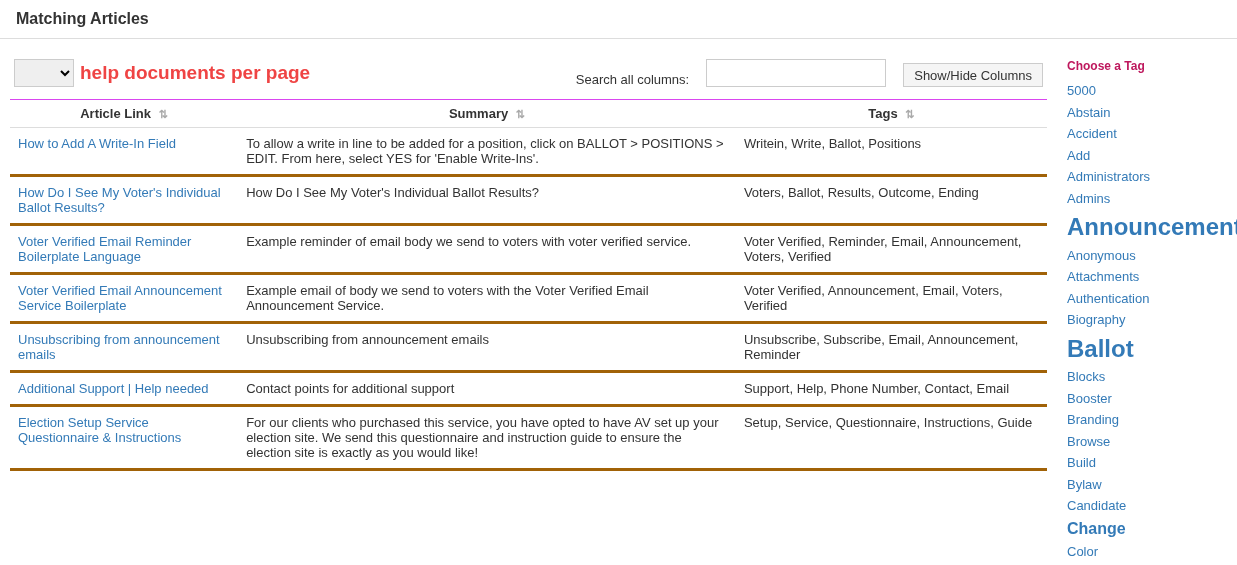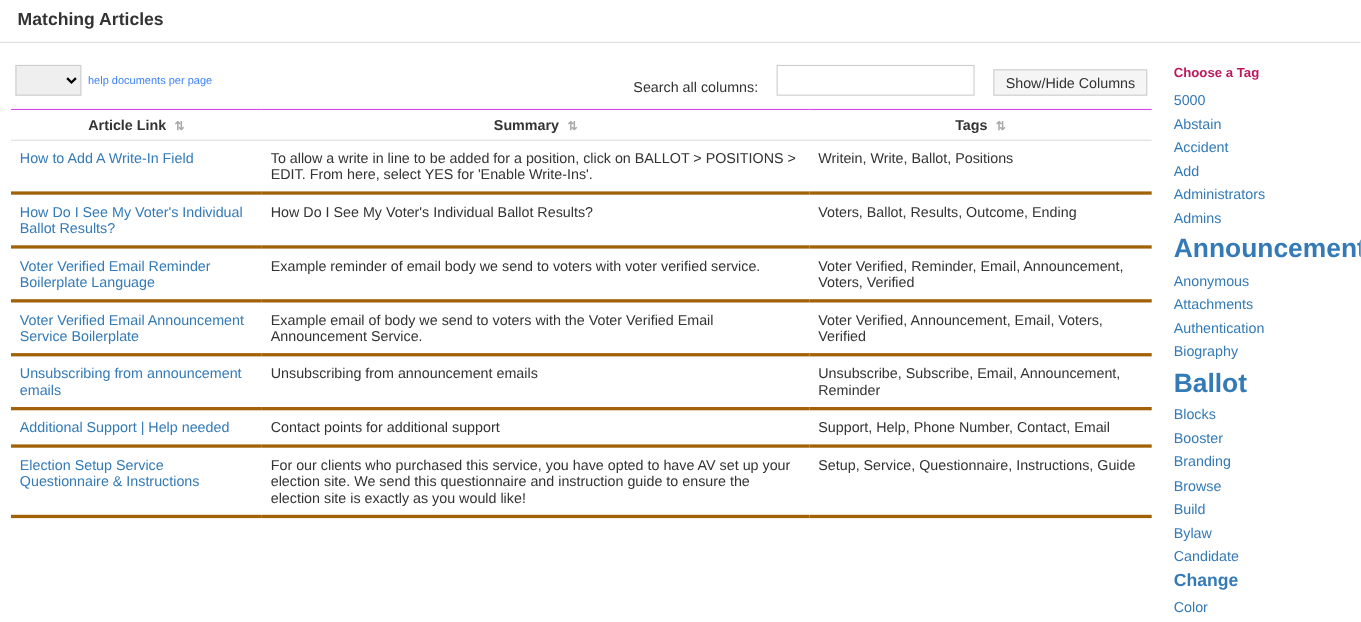--- a/index.html
+++ b/index.html
@@ -8,21 +8,21 @@
     .page-container { display: flex; padding: 10px 0; }
 
     .main-content { flex: 1; padding: 0 10px; min-width: 0; }
     .sidebar { width: 180px; padding: 0 10px; flex-shrink: 0; }
 
     h2.page-title { font-size: 16px; font-weight: bold; color: #333; padding: 10px 10px 10px 16px; border-bottom: 1px solid #ddd; margin-bottom: 10px; }
 
     .controls-bar { display: flex; align-items: center; margin-bottom: 12px; padding: 0 4px; }
     .per-page-group { display: flex; align-items: center; gap: 6px; }
     .per-page-select { border: 1px solid #ccc; padding: 13px 4px; font-size: 13px; height: 28px; width: 60px; text-align: right; }
-    .per-page-label { font-size: 10px; color: #3b82f6; }
+    .per-page-label { font-size: 19px; color: #ef4444; font-weight: bold; }
     .search-group { margin-left: auto; display: flex; align-items: flex-end; gap: 17px; }
     .search-label { font-size: 13px; color: #333; }
     .search-input { border: 1px solid #ccc; padding: 3px 6px; font-size: 13px; height: 28px; width: 180px; }
     .show-hide-btn { border: 1px solid #ccc; background: #f5f5f5; padding: 3px 10px; font-size: 13px; height: 24px; cursor: pointer; color: #333; }
 
     table { width: 100%; border-collapse: collapse; font-size: 13px; }
     thead th { text-align: center; padding: 6px 8px; border-top: 1px solid #d946ef; border-bottom: 1px solid #ddd; font-weight: bold; color: #333; white-space: nowrap; }
     thead th .sort-icon { color: #aaa; margin-left: 4px; font-size: 11px; }
     tbody td { padding: 8px 8px; border-bottom: 3px solid #a16207; vertical-align: top; }
 

